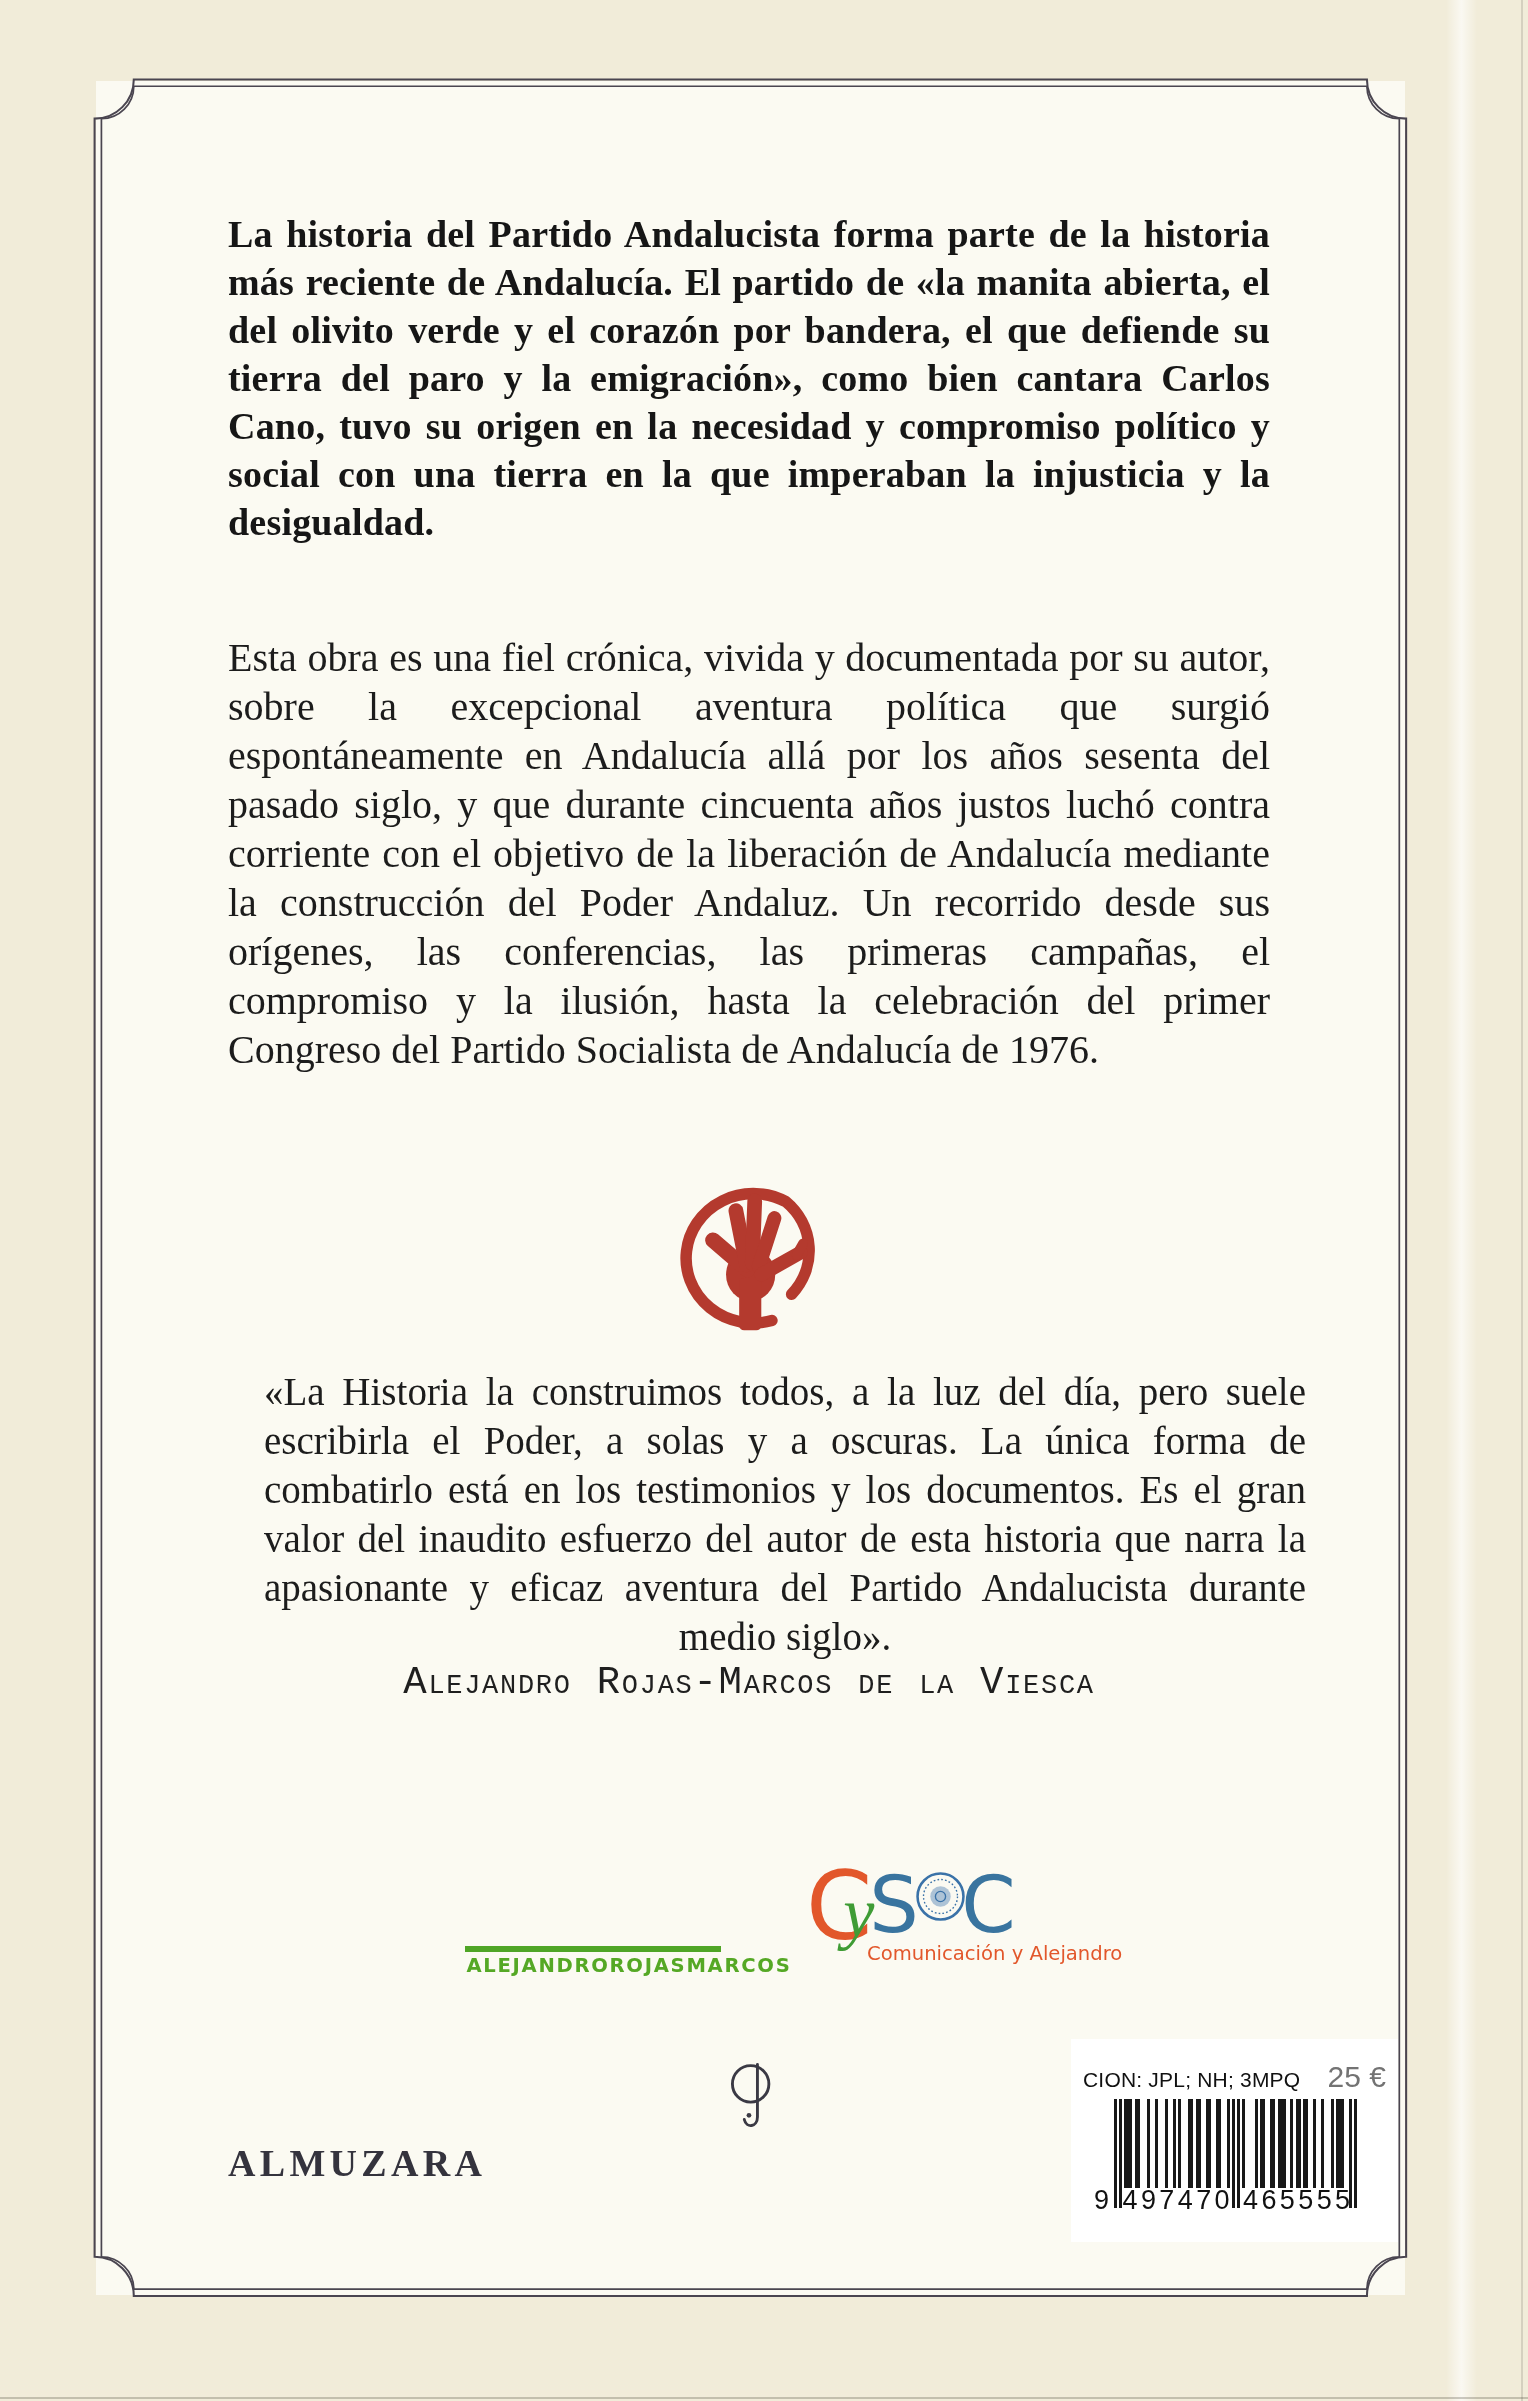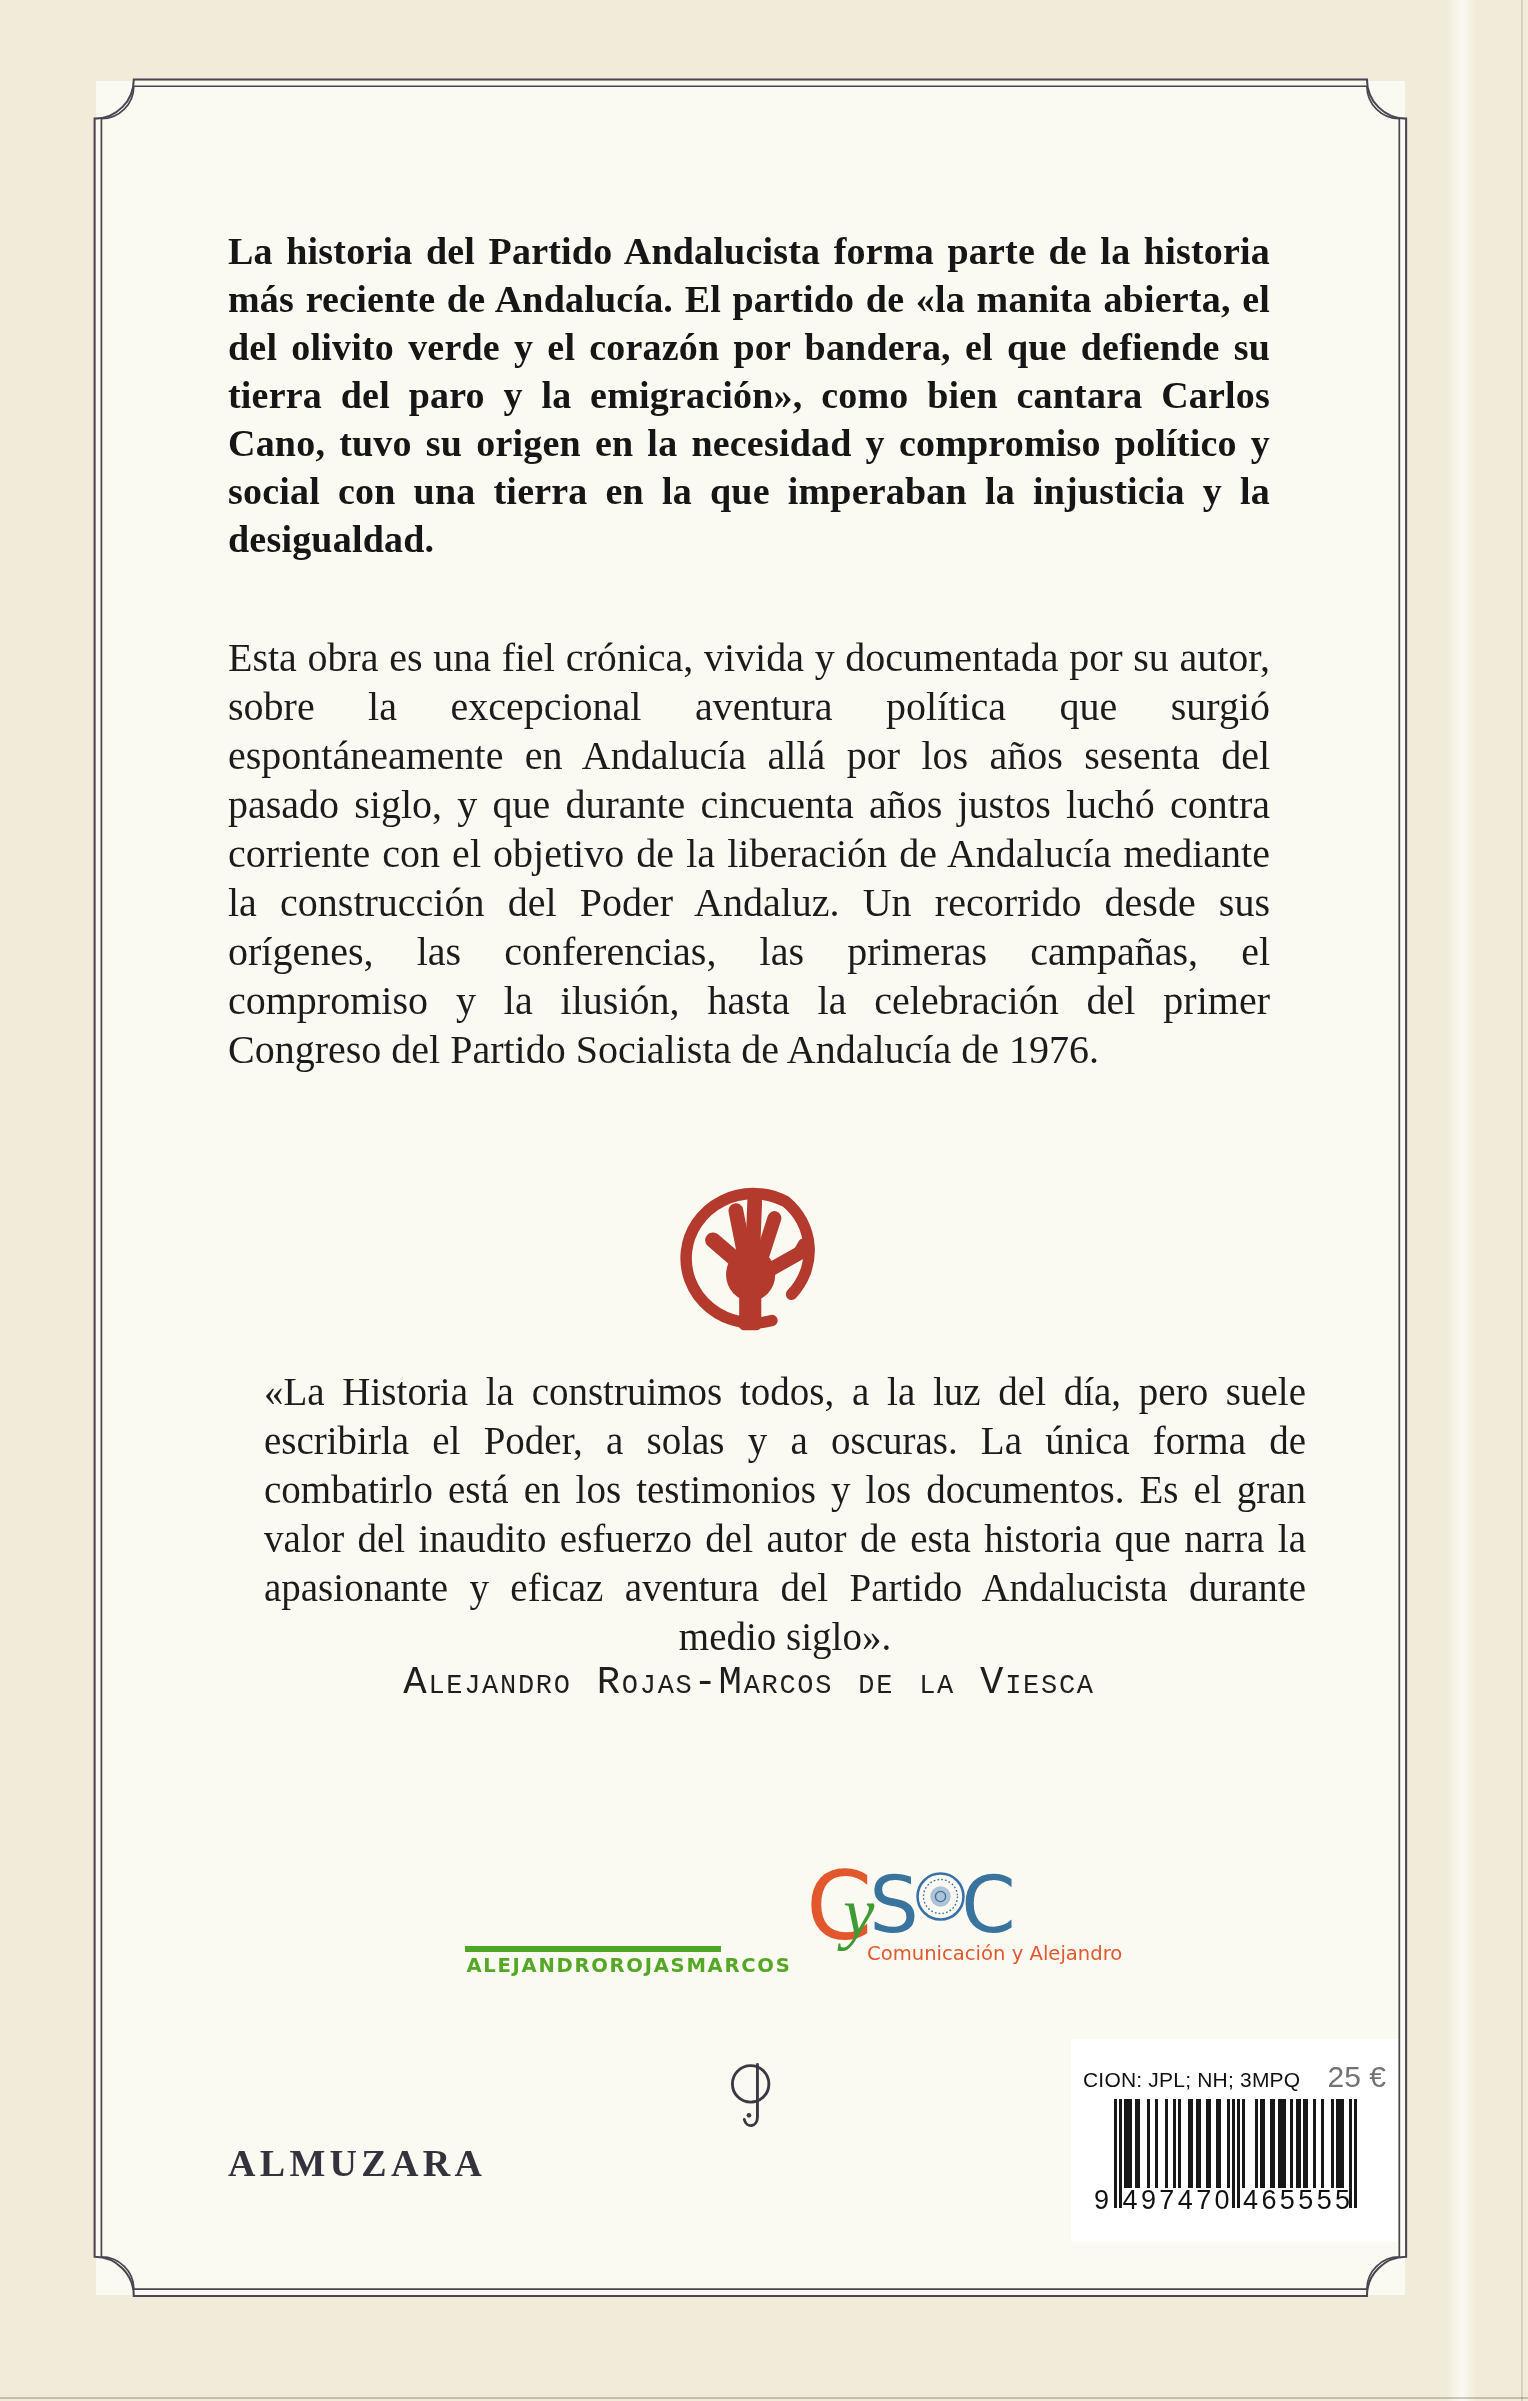--- a/index.html
+++ b/index.html
@@ -19,21 +19,21 @@
     background:linear-gradient(90deg, rgba(255,255,255,0) 0%, rgba(255,255,255,.65) 50%, rgba(255,255,255,0) 100%);
     pointer-events:none;
   }
   .edge-line-right{position:absolute;top:0;right:5.1px;width:1.7px;height:2401px;background:rgba(90,85,70,.18);}
   .edge-line-bottom{position:absolute;left:0;bottom:1.7px;width:1528px;height:2.6px;background:rgba(60,55,45,.25);}
 
   .text-col{position:absolute;left:228px;width:1042px;}
 
   .blurb-bold{
     top:210px;font-size:38px;line-height:48px;font-weight:bold;
-    text-align:justify;letter-spacing:0.2px;color:#161616;margin-top:17px;
+    text-align:justify;letter-spacing:0.2px;color:#161616;
   }
   .blurb-main{
     top:633px;font-size:40px;line-height:49px;
     text-align:justify;color:#1c1c1c;
   }
   .quote{
     top:1367px;font-size:39px;line-height:49px;
     text-align:justify;text-align-last:center;color:#1c1c1c;
   }
   .attribution{

